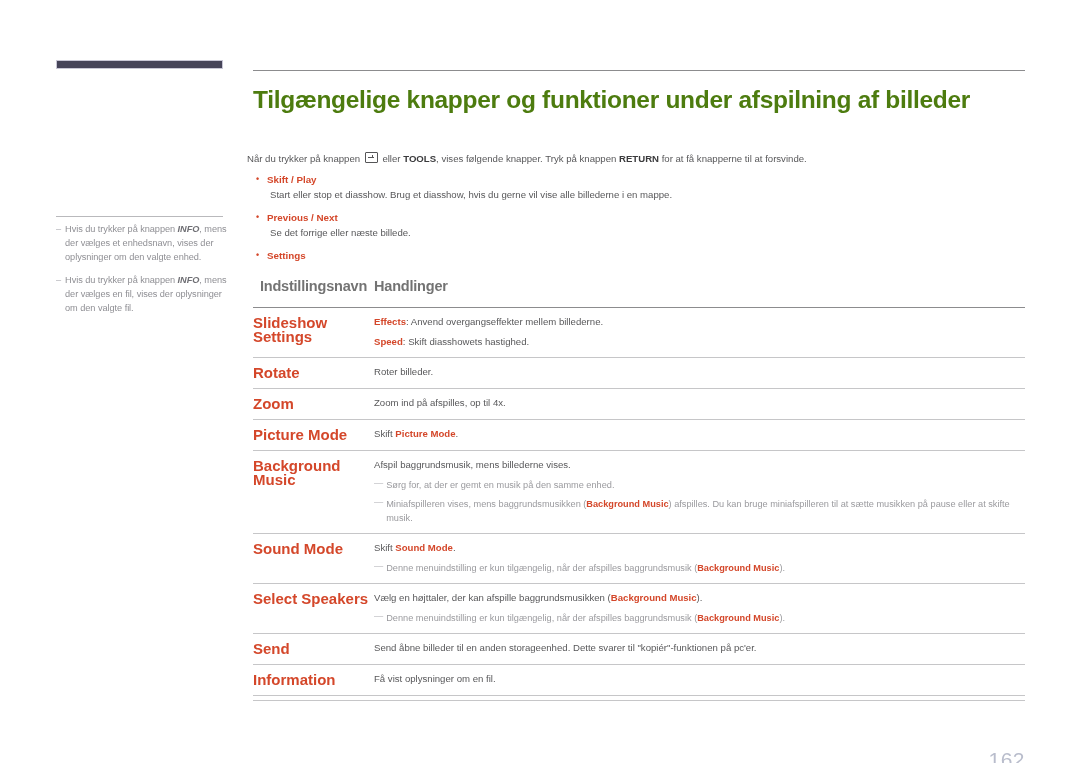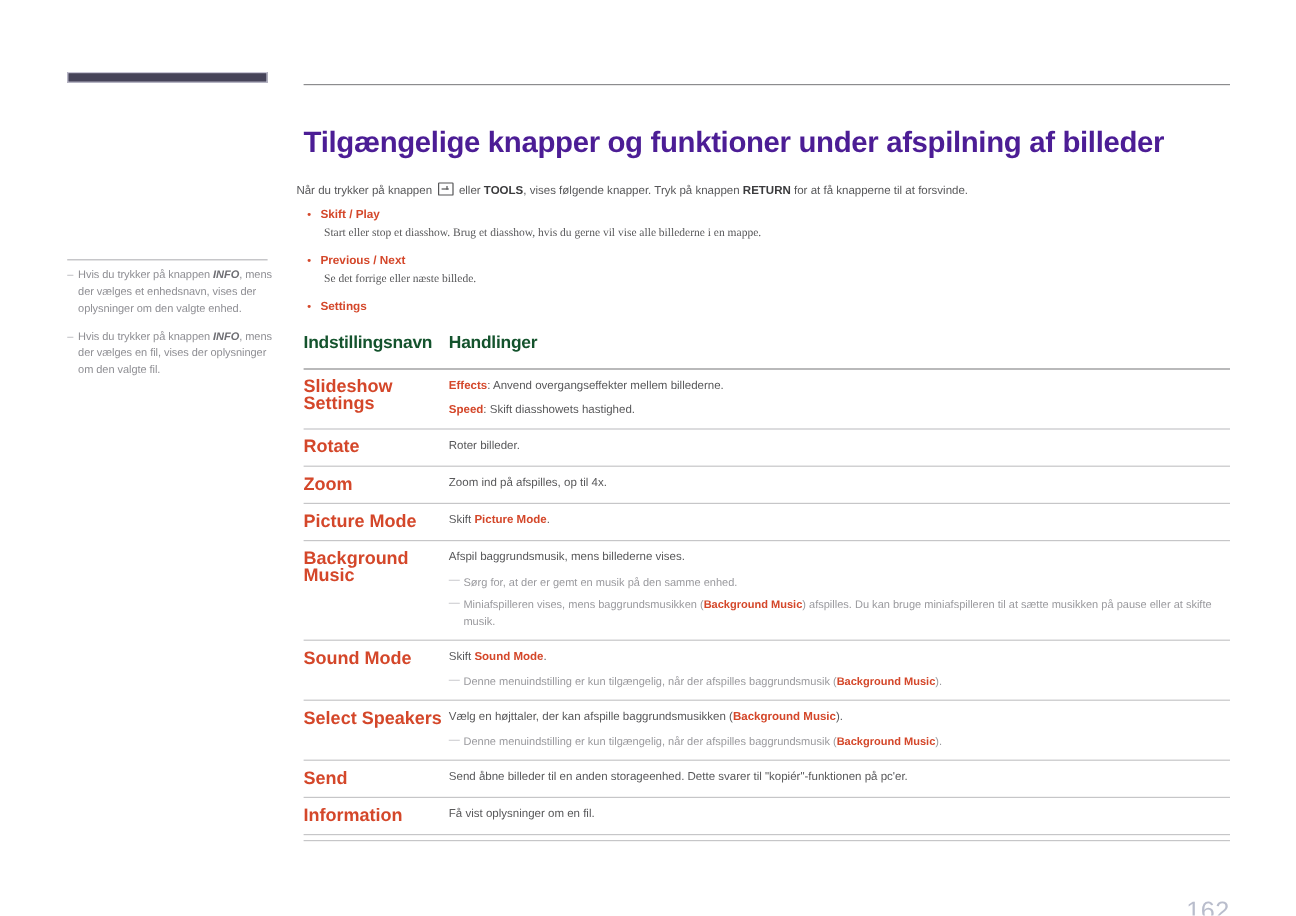--- a/index.html
+++ b/index.html
@@ -64,25 +64,25 @@
     position: absolute;
     left: 253px;
     top: 70px;
     width: 772px;
     height: 1px;
     background: #8c8c8e;
   }
   .page-title {
     position: absolute;
     left: 253px;
-    top: 106px;
+    top: 86px;
     width: 772px;
     font-size: 24.5px;
     font-weight: bold;
-    color: #4c1d95;
+    color: #4d7c0f;
     letter-spacing: -0.3px;
     white-space: nowrap;
   }
   .intro {
     position: absolute;
     left: 247px;
     top: 152px;
     width: 772px;
     font-size: 9.6px;
     line-height: 14px;
@@ -139,33 +139,33 @@
     box-sizing: border-box;
   }
   .bullet-desc {
     padding-left: 17px;
     font-size: 9.6px;
     line-height: 14px;
     font-weight: normal;
     color: #58585a;
     margin-top: 1px;
     margin-bottom: 8px;
-    font-family: Liberation Serif, serif;
   }
 
   
   .tbl-head {
     position: absolute;
     left: 253px;
     top: 278px;
     display: flex;
     font-size: 14.5px;
     font-weight: bold;
-    color: #14532d;
+    color: #737373;
     letter-spacing: -0.2px;
+    text-align: center;
   }
   .tbl-head .c1 { width: 121px; }
 
   .tbl {
     position: absolute;
     left: 253px;
     top: 307px;
     width: 772px;
     border-top: 1.4px solid #8c8c8e;
   }

